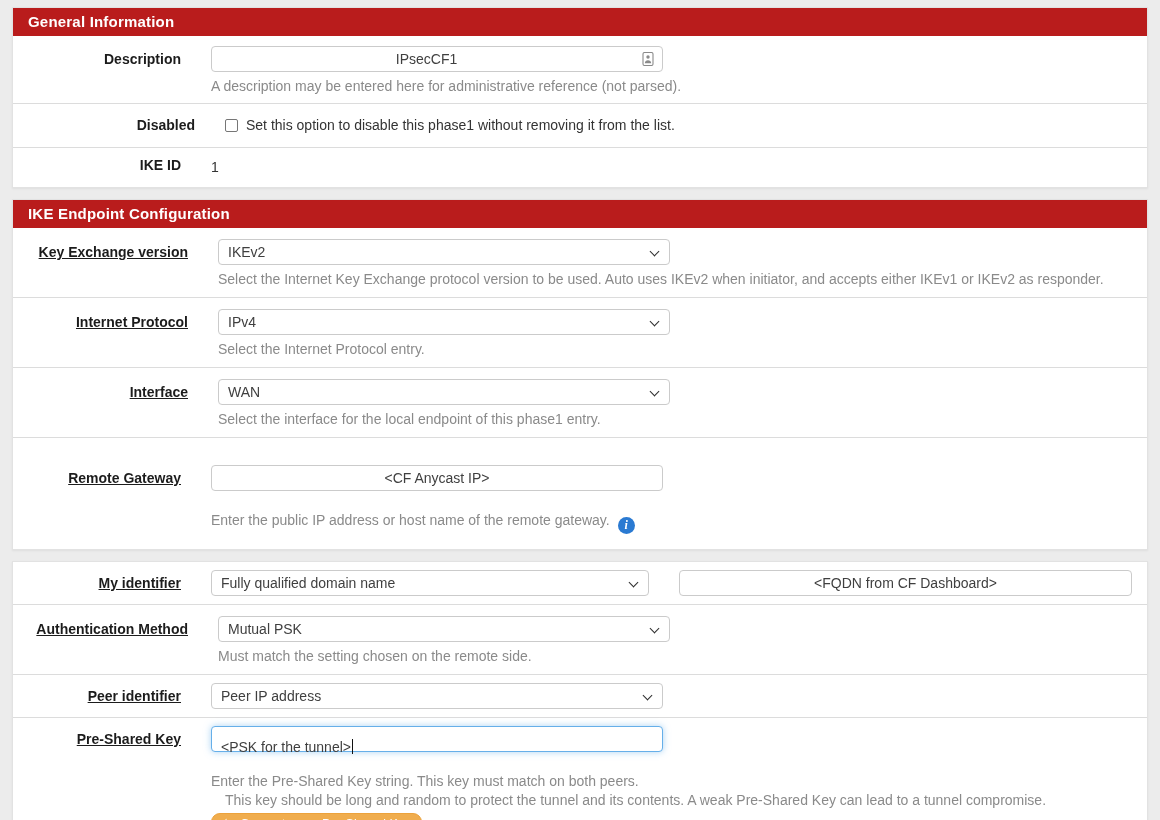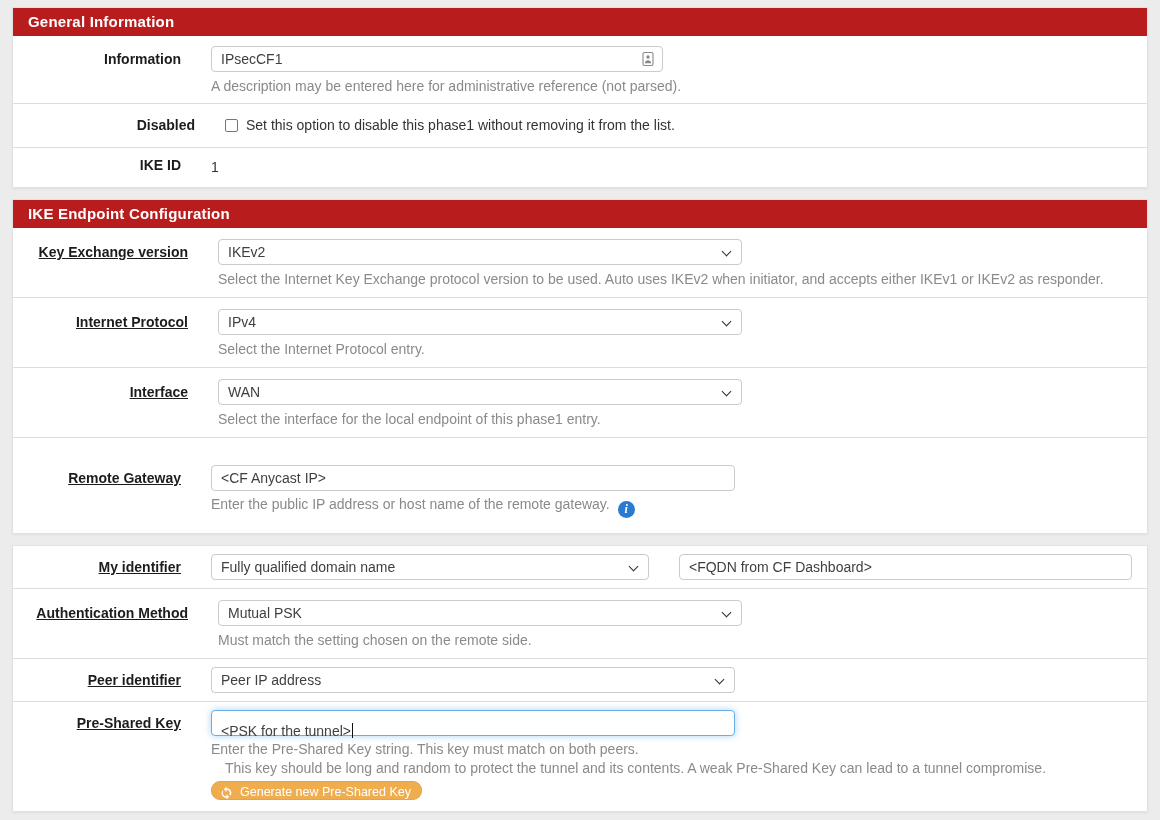--- a/index.html
+++ b/index.html
@@ -43,29 +43,29 @@
 
   .r-desc     { padding:10px 0 7px; }
   .r-disabled { padding:13px 14px; }
   .r-ikeid    { padding:9px 0 10px; }
   .r-select   { padding:11px 7px 8px; }
   .r-rgw      { padding:27px 0 15px; }
   .r-ident    { padding:8px 0; }
   .r-psk      { padding:8px 0 9px; }
 
   .input, .selectbox, .fake-input {
-    width:524px; height:26px;
+    width:452px; height:26px;
     border:1px solid #cbcbcb;
     border-radius:4px;
     background:#fff;
     font-family:"Liberation Sans", sans-serif;
     font-size:14px;
     color:#3f3f3f;
   }
-  .input { padding:0 9px; display:block; }
+  .input { padding:0 9px; display:block;text-align:center; }
   .input-icon-wrap { position:relative; width:452px; }
   .input-icon-wrap .input { width:100%; padding-right:30px; }
   .autofill-icon { position:absolute; right:8px; top:6px; }
 
   .selectbox { position:relative; display:flex; align-items:center; padding:0 26px 0 9px; cursor:pointer; }
   .chev {
     position:absolute; right:11px; top:8px;
     width:7px; height:7px;
     border-right:1.7px solid #2e2e2e;
     border-bottom:1.7px solid #2e2e2e;
@@ -74,21 +74,21 @@
 
   .fake-input {
     display:flex; 
     padding:12px 9px;
     border-color:#66afe9;
     box-shadow:0 0 7px rgba(102,175,233,.55);
   }
   .caret-bar { width:1px; height:15px; background:#111; margin-left:1px; flex:none; }
 
   .help { color:#8a8a8a; margin-top:5px; line-height:19px; }
-  .help-tight { margin-top:4px; }
+  .help-tight { margin-top:20px; }
 
   .cb-wrap { display:flex; align-items:center; color:#333; line-height:17px; }
   .checkbox {
     width:13px; height:13px; flex:none;
     border:1px solid #767676; border-radius:2px;
     background:#fff; margin-right:8px; cursor:pointer;
   }
   .static-val { color:#333; line-height:20px; }
 
   .info-icon {
@@ -116,21 +116,21 @@
 </style>
 </head>
 <body>
 
 <div class="wrap">
 
   <div class="panel">
     <div class="panel-heading">General Information</div>
 
     <div class="row r-desc ctl-row">
-      <div class="cell-label">Information</div>
+      <div class="cell-label">Description</div>
       <div class="cell-content">
         <div class="input-icon-wrap">
           <input class="input" type="text" readonly="" value="IPsecCF1" style="">
           <span class="autofill-icon">
             <svg width="14" height="14" viewBox="0 0 14 14">
               <rect x="2" y="0.5" width="10" height="13" rx="1.5" fill="none" stroke="#8a8a8a" stroke-width="1.1"></rect>
               <circle cx="7" cy="5" r="1.7" fill="#8a8a8a"></circle>
               <path d="M3.8 11.2c0-1.9 1.5-2.9 3.2-2.9s3.2 1 3.2 2.9z" fill="#8a8a8a"></path>
             </svg>
           </span>

